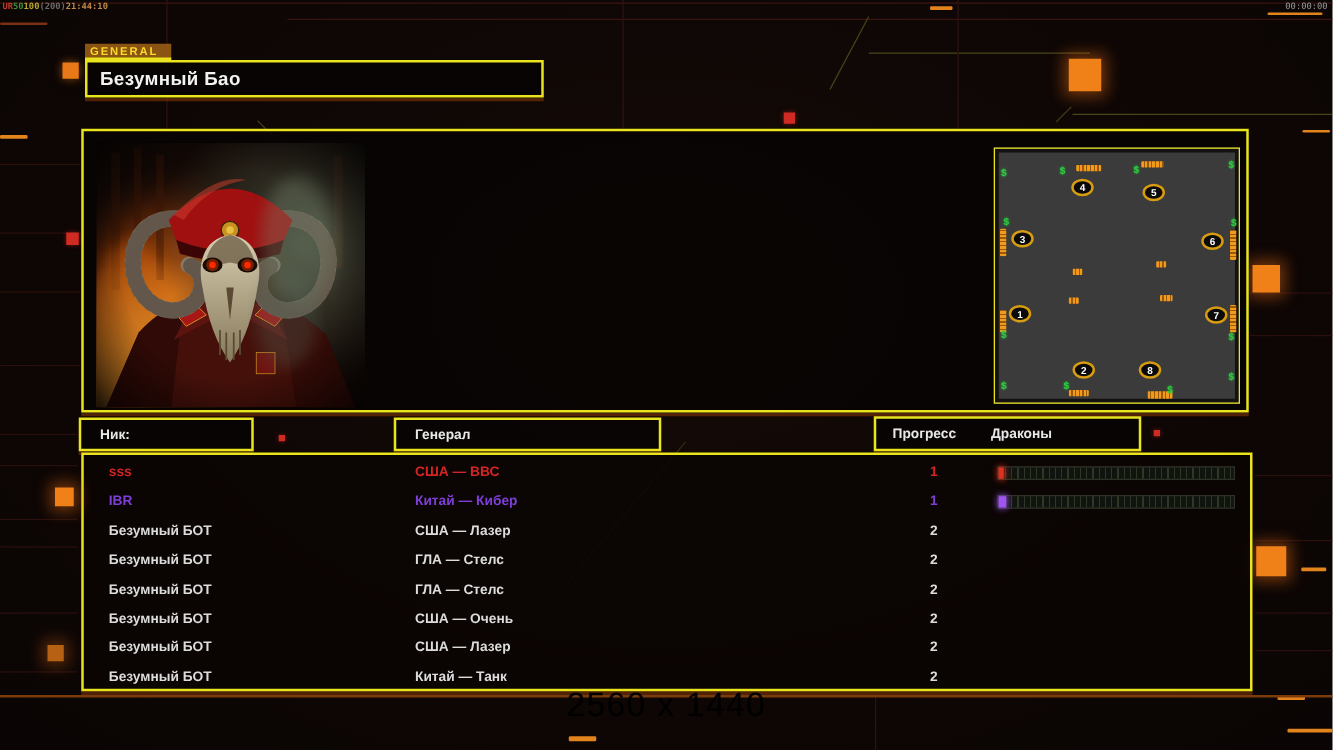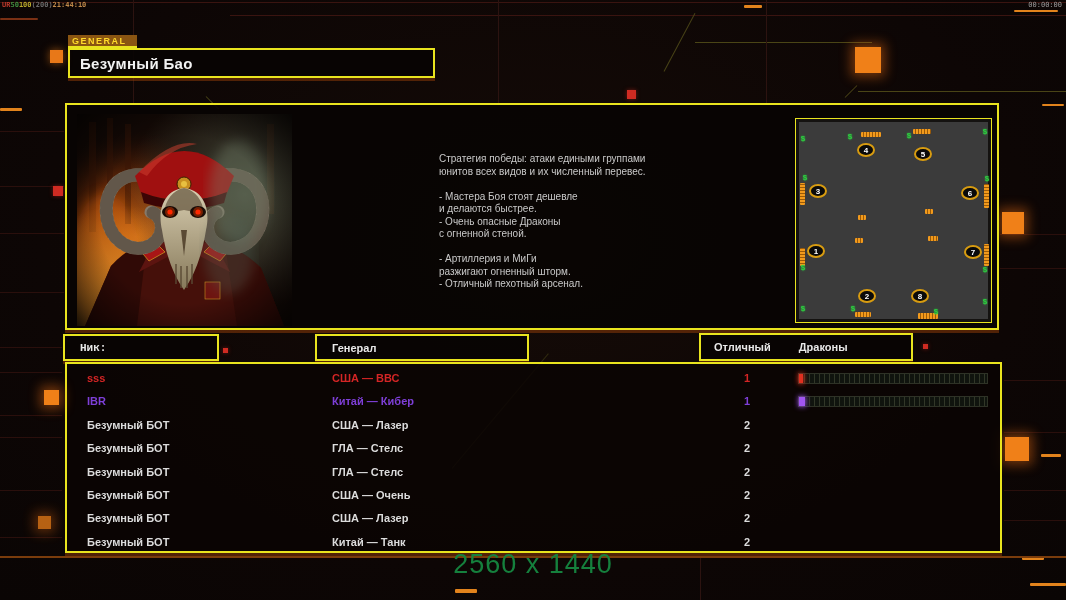--- a/index.html
+++ b/index.html
@@ -51,21 +51,21 @@
          background:#0a0a0a;color:#fff;font-size:8px;font-weight:bold;
          display:flex;align-items:center;justify-content:center;
          transform:translate(-50%,-50%);box-sizing:border-box;}
   .dollar{position:absolute;color:#2ecc40;font-size:8px;font-weight:bold;
           transform:translate(-50%,-50%);text-shadow:0 0 2px rgba(40,220,60,.8);line-height:8px;}
   .sup{position:absolute;border-radius:1px;}
   .sup-h{background:repeating-linear-gradient(90deg,#f29a1c 0 2px,#9a5a08 2px 3px);}
   .sup-v{background:repeating-linear-gradient(0deg,#f29a1c 0 2px,#9a5a08 2px 3px);}
   
   .hdr{color:#e8e8e8;font-size:11px;font-weight:bold;display:flex;align-items:center;}
-  .hdr-nick{left:63px;top:334px;width:156px;height:27px;padding-left:15px;font-family:Liberation Mono, monospace;}
+  .hdr-nick{left:63px;top:334px;width:140px;height:27px;padding-left:15px;}
   .hdr-general{left:315px;top:334px;width:214px;height:27px;padding-left:15px;}
   .hdr-team{left:699px;top:333px;width:214px;height:28px;}
   .hdr-team .h1{padding-left:13px;}
   .hdr-team .h2{padding-left:28px;}
   
   .ptable{left:65px;top:362px;width:937px;height:191px;background:rgba(10,5,4,.85);padding-top:3px;}
   .prow{position:relative;height:23.4px;line-height:23.4px;font-size:11px;font-weight:bold;}
   .prow .nick{position:absolute;left:20px;}
   .prow .gen{position:absolute;left:265px;}
   .prow .team{position:absolute;left:668px;width:24px;text-align:center;}
@@ -73,21 +73,21 @@
               background:#10140e;border:1px solid #2e3226;
               background-image:repeating-linear-gradient(90deg,rgba(135,145,105,.28) 0 1px,transparent 1px 5px);}
   .prow .pfill{display:block;height:100%;width:0;}
   .prow.red{color:#d42525;}
   .prow.red .pfill{background:#e03020;box-shadow:0 0 5px 1px rgba(230,50,30,.8);}
   .prow.purple{color:#7e3fd8;}
   .prow.purple .pfill{background:#a055f0;box-shadow:0 0 5px 1px rgba(160,85,240,.8);}
   .prow.white{color:#dcdcdc;}
   
   .watermark{position:absolute;left:50%;top:549px;transform:translateX(-50%);
-             color:#15803d;font-size:27px;letter-spacing:1px;z-index:5;white-space:nowrap;}
+             color:#000000;font-size:27px;letter-spacing:1px;z-index:5;white-space:nowrap;}
 </style>
 </head>
 <body>
 
 <div class="decor">
   <i class="lr" style="left:0;top:2px;width:1066px;"></i>
   <i class="lr" style="left:230px;top:15px;width:836px;"></i>
   <i class="dash" style="left:0;top:18px;width:38px;height:2px;background:#7a3014;box-shadow:none;"></i>
   <i class="lo" style="left:695px;top:42px;width:177px;"></i>
   <i class="lo" style="left:858px;top:91px;width:208px;"></i>
@@ -222,31 +222,20 @@
           <line x1="104" y1="152" x2="104" y2="174"></line>
         <line x1="110" y1="152" x2="110" y2="174"></line>
           <line x1="115" y1="150" x2="115" y2="170"></line>
       </g>
       <ellipse cx="162" cy="78" rx="30" ry="52" fill="#7a8a72" opacity=".35" filter="url(#blr)"></ellipse>
       <ellipse cx="152" cy="140" rx="25" ry="40" fill="#57675a" opacity=".3" filter="url(#blr)"></ellipse>
       <rect width="215" height="212" fill="url(#vign)"></rect>
     </svg>
   </div>
 
-  <div class="strategy">Стратегия победы: атаки едиными группами
-юнитов всех видов и их численный перевес.
-
-- Мастера Боя стоят дешевле
-и делаются быстрее.
-- Очень опасные Драконы
-с огненной стеной.
-
-- Артиллерия и МиГи
-разжигают огненный шторм.
-- Отличный пехотный арсенал.</div>
 
   <div class="minimap">
     <div style="position:absolute;inset:0;">
 
     <span class="sup sup-h" style="left: 65px; top: 13px; width: 20px; height: 5px;"></span>
         <span class="sup sup-h" style="left: 117px; top: 10px; width: 18px; height: 5px;"></span>
         <span class="sup sup-v" style="left: 4px; top: 64px; width: 5px; height: 22px;"></span>
         <span class="sup sup-v" style="left: 188px; top: 65px; width: 5px; height: 24px;"></span>
         <span class="sup sup-v" style="left: 4px; top: 129px; width: 5px; height: 18px;"></span>
         <span class="sup sup-v" style="left: 188px; top: 125px; width: 5px; height: 22px;"></span>
@@ -286,21 +275,21 @@
   </div>
 </div>
 
 <div class="ybox hdr hdr-nick">
   <span>Ник:</span>
 </div>
 <div class="ybox hdr hdr-general">
   <span>Генерал</span>
 </div>
 <div class="ybox hdr hdr-team">
-  <span class="h1">Отличный</span>
+  <span class="h1">Прогресс</span>
   <span class="h2">Драконы</span>
 </div>
 
 <div class="ybox ptable">
 
 <div class="prow red">
       <span class="nick">sss</span>
       <span class="gen">США — ВВС</span>
       <span class="team">1</span>
       <span class="pbar">

